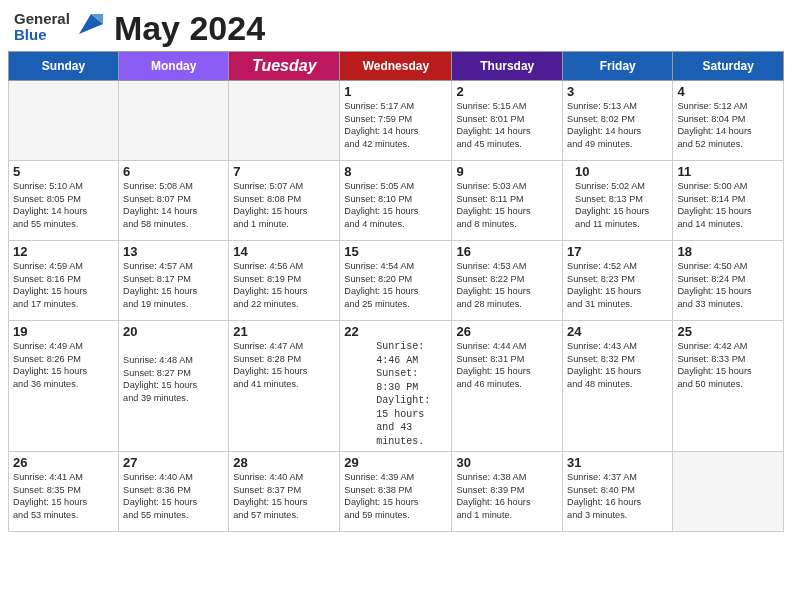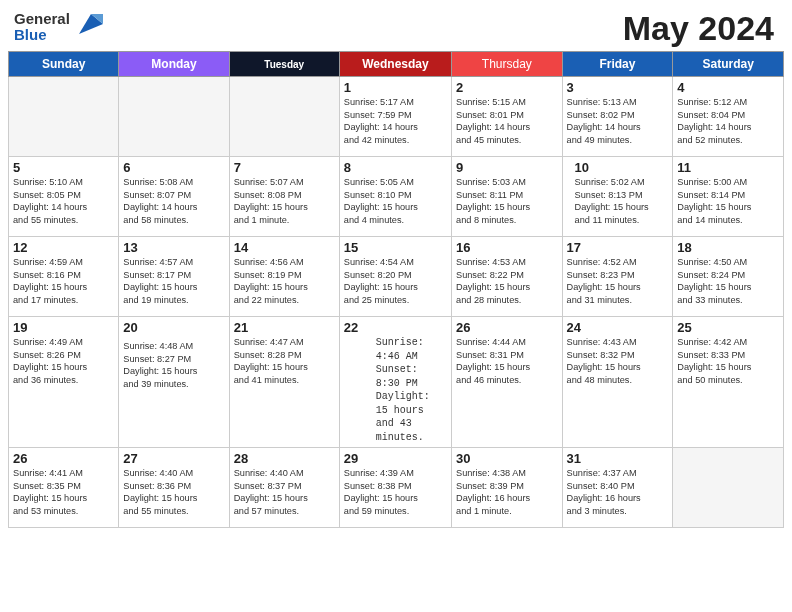--- a/index.html
+++ b/index.html
@@ -1,21 +1,21 @@
 <!DOCTYPE html>
 <html><head>
   <meta charset="utf-8">
   <style>
     * { box-sizing: border-box; margin: 0; padding: 0; }
     body { font-family: Arial, sans-serif; background: #fff; width: 792px; height: 612px; overflow: hidden; }
   </style>
 </head>
 <body>
 
-<div style="display:flex; justify-content:space-between; align-items:flex-start; padding: 10px 18px 4px 14px;">
+<div style="display:flex; justify-content:flex-start; align-items:flex-start; padding: 10px 18px 4px 14px; gap: 11px;">
   <div style="display:flex; align-items:center;">
     <div style="line-height:1.1;">
       <span style="display:block; font-size:15px; font-weight:bold; color:#333; font-family:Arial,sans-serif;">General</span>
       <span style="display:block; font-size:15px; font-weight:bold; color:#1a5fb4; font-family:Arial,sans-serif;">Blue</span>
     </div>
     <div style="margin-left:3px;">
       <svg width="30" height="30" viewBox="0 0 30 30">
         <polygon points="6,24 18,4 30,14" fill="#1a5fb4"></polygon>
         <polygon points="18,4 30,14 30,4" fill="#5b9bd5"></polygon>
       </svg>
@@ -26,23 +26,23 @@
   </div>
 </div>
 
 <div style="padding: 0 8px 4px 8px;">
   <table style="width:100%; border-collapse:collapse;">
     <thead>
       <tr>
 
       <th style="background: rgb(26, 95, 180); color: rgb(255, 255, 255); font-size: 12px; font-weight: bold; text-align: center; padding: 5px 4px; border: 1px solid rgb(153, 153, 153);">Sunday</th>
           <th style="background: #8b5cf6; color: rgb(255, 255, 255); font-size: 12px; font-weight: bold; text-align: center; padding: 5px 4px; border: 1px solid rgb(153, 153, 153);">Monday</th>
-          <th style="background: #0f172a; color: rgb(255, 255, 255); font-size: 10px; font-weight: bold; text-align: center; padding: 5px 4px; border: 1px solid rgb(153, 153, 153);">Tuesday</th>
+          <th style="background: #be185d; color: rgb(255, 255, 255); font-size: 16px; font-weight: bold; text-align: center; padding: 5px 4px; border: 1px solid rgb(153, 153, 153); font-style: italic;">Tuesday</th>
           <th style="background: #b91c1c; color: rgb(255, 255, 255); font-size: 12px; font-weight: bold; text-align: center; padding: 5px 4px; border: 1px solid rgb(153, 153, 153);">Wednesday</th>
-          <th style="background: #ef4444; color: rgb(255, 255, 255); font-size: 12px; font-weight: normal; text-align: center; padding: 5px 4px; border: 1px solid rgb(153, 153, 153);">Thursday</th>
+          <th style="background: #4c1d95; color: rgb(255, 255, 255); font-size: 12px; font-weight: bold; text-align: center; padding: 5px 4px; border: 1px solid rgb(153, 153, 153);">Thursday</th>
           <th style="background: rgb(26, 95, 180); color: rgb(255, 255, 255); font-size: 12px; font-weight: bold; text-align: center; padding: 5px 4px; border: 1px solid rgb(153, 153, 153);">Friday</th>
           <th style="background: rgb(26, 95, 180); color: rgb(255, 255, 255); font-size: 12px; font-weight: bold; text-align: center; padding: 5px 4px; border: 1px solid rgb(153, 153, 153);">Saturday</th>
         </tr>
     </thead>
     <tbody id="calendar-body">
     <tr>
           <td style="vertical-align: top; border: 1px solid rgb(204, 204, 204); padding: 3px 4px; font-size: 9.5px; color: rgb(34, 34, 34); width: 113px; height: 80px; background: rgb(245, 245, 245);"></td>
           <td style="vertical-align: top; border: 1px solid rgb(204, 204, 204); padding: 3px 4px; font-size: 9.5px; color: rgb(34, 34, 34); width: 113px; height: 80px; background: rgb(245, 245, 245);"></td>
           <td style="vertical-align: top; border: 1px solid rgb(204, 204, 204); padding: 3px 4px; font-size: 9.5px; color: rgb(34, 34, 34); width: 113px; height: 80px; background: rgb(245, 245, 245);"></td>
           <td style="vertical-align: top; border: 1px solid rgb(204, 204, 204); padding: 3px 4px; font-size: 9.5px; color: rgb(34, 34, 34); width: 113px; height: 80px;">
@@ -121,21 +121,21 @@
             <span style="font-size: 13px; font-weight: bold; display: block; margin-bottom: 1px;">18</span>
             <div style="font-size: 9.2px; color: rgb(51, 51, 51); line-height: 1.35; font-family: Arial, sans-serif;">Sunrise: 4:50 AM<br>Sunset: 8:24 PM<br>Daylight: 15 hours<br>and 33 minutes.</div>
           </td>
         </tr>
         <tr>
           <td style="vertical-align: top; border: 1px solid rgb(204, 204, 204); padding: 3px 4px; font-size: 9.5px; color: rgb(34, 34, 34); width: 113px; height: 80px;">
             <span style="font-size: 13px; font-weight: bold; display: block; margin-bottom: 1px;">19</span>
             <div style="font-size: 9.2px; color: rgb(51, 51, 51); line-height: 1.35; font-family: Arial, sans-serif;">Sunrise: 4:49 AM<br>Sunset: 8:26 PM<br>Daylight: 15 hours<br>and 36 minutes.</div>
           </td>
           <td style="vertical-align: top; border: 1px solid rgb(204, 204, 204); padding: 3px 4px; font-size: 9.5px; color: rgb(34, 34, 34); width: 113px; height: 80px;">
-            <span style="font-size: 13px; font-weight: bold; display: block; margin-bottom: 5px;">20</span>
+            <span style="font-size: 13px; font-weight: bold; display: block; margin-bottom: 15px;">20</span>
             <div style="font-size: 9.2px; color: rgb(51, 51, 51); line-height: 1.35; font-family: Arial, sans-serif;">Sunrise: 4:48 AM<br>Sunset: 8:27 PM<br>Daylight: 15 hours<br>and 39 minutes.</div>
           </td>
           <td style="vertical-align: top; border: 1px solid rgb(204, 204, 204); padding: 3px 4px; font-size: 9.5px; color: rgb(34, 34, 34); width: 113px; height: 80px;">
             <span style="font-size: 13px; font-weight: bold; display: block; margin-bottom: 1px;">21</span>
             <div style="font-size: 9.2px; color: rgb(51, 51, 51); line-height: 1.35; font-family: Arial, sans-serif;">Sunrise: 4:47 AM<br>Sunset: 8:28 PM<br>Daylight: 15 hours<br>and 41 minutes.</div>
           </td>
           <td style="vertical-align: top; border: 1px solid rgb(204, 204, 204); padding: 3px 4px; font-size: 9.5px; color: rgb(34, 34, 34); width: 113px; height: 80px;">
             <span style="font-size: 13px; font-weight: bold; display: block; margin-bottom: 1px;">22</span>
             <div style="font-size: 10px; color: rgb(51, 51, 51); line-height: 1.35; font-family: Liberation Mono, monospace; margin-left: 32px;">Sunrise: 4:46 AM<br>Sunset: 8:30 PM<br>Daylight: 15 hours<br>and 43 minutes.</div>
           </td>

